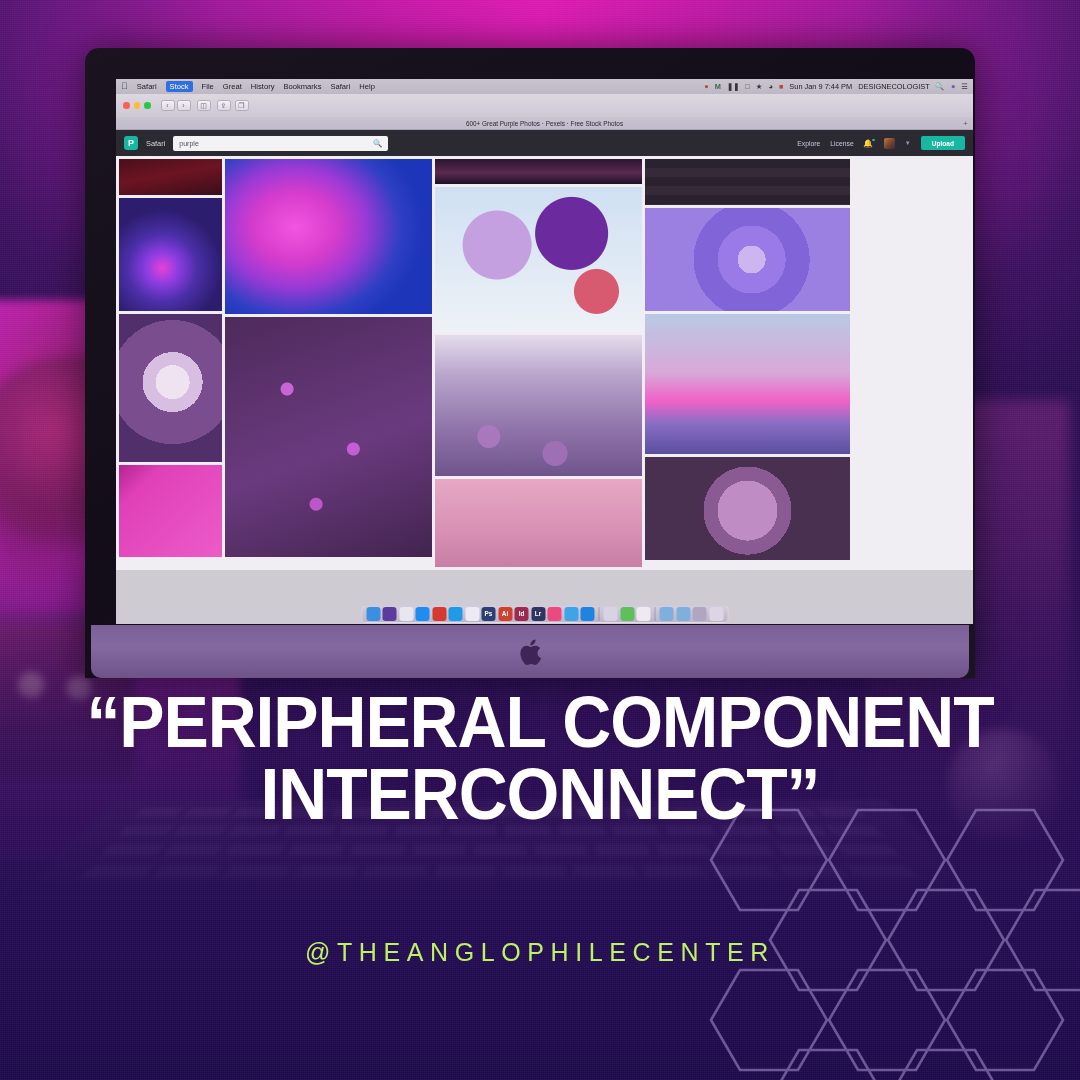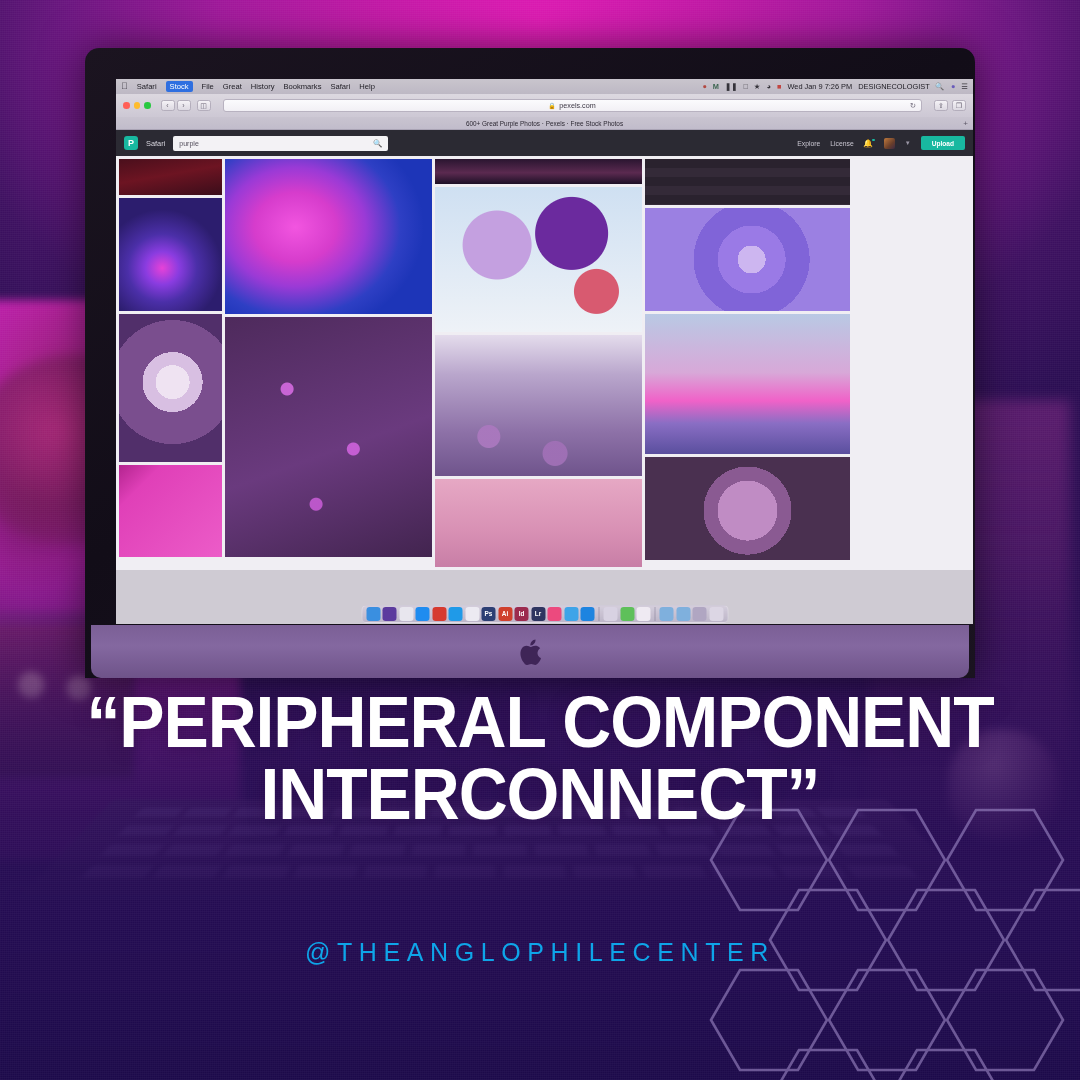--- a/index.html
+++ b/index.html
@@ -197,21 +197,21 @@
   
   .headline{
     position:absolute; left:0; right:0; top:686px; text-align:center;
     color:#fff; font-weight:700; font-size:73px; line-height:.98;
     letter-spacing:-1.2px; font-stretch:condensed;
     transform:scaleX(.93); transform-origin:center;
     text-shadow:0 2px 18px rgba(40,8,60,.35);
   }
   .handle{
     position:absolute; left:0; right:0; top:938px; text-align:center;
-    color:#0ea5e9; font-size:25px; letter-spacing:6.6px; font-weight:400;
+    color:#bef264; font-size:25px; letter-spacing:6.6px; font-weight:400;
   }
 </style>
 </head>
 <body>
 
 <div id="stage">
 
   <div class="bg-base"></div>
   <div class="bg-rose"></div>
   <div class="bg-rose-petal"></div>
@@ -312,44 +312,39 @@
           <span class="mb-item">Help</span>
         </div>
         <div class="mb-right">
           <span class="mb-ico" style="color:#b0352a">●</span>
           <span class="mb-ico" style="color:#23543a;font-weight:700">M</span>
           <span class="mb-ico" style="font-weight:700">❚❚</span>
           <span class="mb-ico">⎕</span>
           <span class="mb-ico">★</span>
           <span class="mb-ico">◕</span>
           <span class="mb-ico" style="color:#c1322b">■</span>
-          <span>Wed Jan 9  7:26 PM</span>
+          <span>Sun Jan 9  7:44 PM</span>
           <span>DESIGNECOLOGIST</span>
           <span class="mb-ico">🔍</span>
           <span class="mb-ico" style="color:#5a4ab8">●</span>
           <span class="mb-ico">☰</span>
         </div>
       </div>
 
       <div class="safari-toolbar">
         <div class="lights">
           <i style="background:#ff5f57"></i>
           <i style="background:#febc2e"></i>
           <i style="background:#28c840"></i>
         </div>
         <div class="nav-btns">
           <b>‹</b>
           <b>›</b>
         </div>
         <div class="sidebar-btn">◫</div>
-        <div class="addr">
-          <span class="lock">🔒</span>
-          <span>pexels.com</span>
-          <span class="reload">↻</span>
-        </div>
         <div class="tb-right">
           <div class="sidebar-btn">⇪</div>
           <div class="sidebar-btn">❐</div>
         </div>
       </div>
 
       <div class="tabbar">
         <span>600+ Great Purple Photos · Pexels · Free Stock Photos</span>
         <span class="plus">+</span>
       </div>

